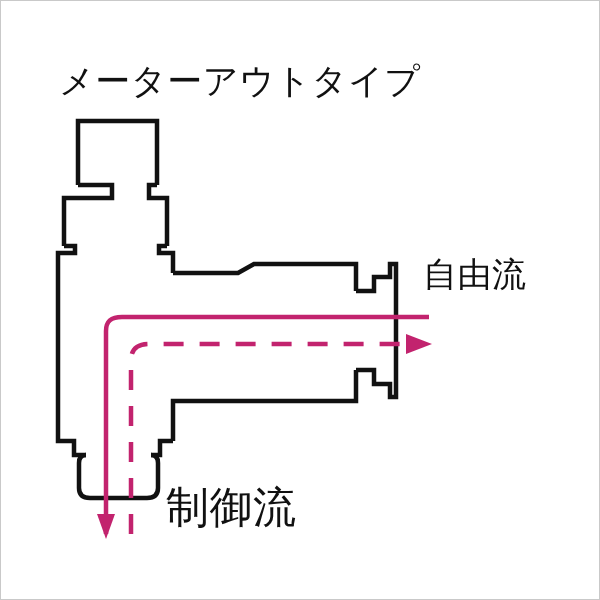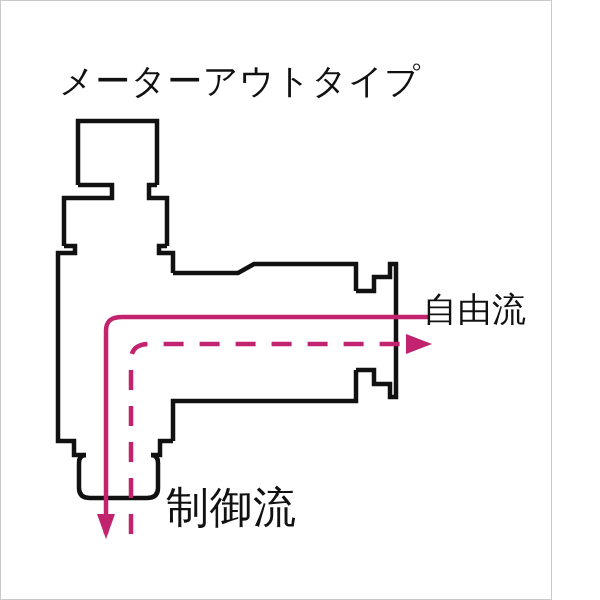--- a/index.html
+++ b/index.html
@@ -2,21 +2,21 @@
 <html><head>
 <meta charset="utf-8">
 <style>
   html, body {
     margin: 0;
     padding: 0;
     background: #ffffff;
   }
   #canvas {
     position: relative;
-    width: 552px;
+    width: 600px;
     height: 600px;
     background: #ffffff;
     border: 1px solid #c9c9c9;
     box-sizing: border-box;
     overflow: hidden;
     font-family: "Liberation Sans", "DejaVu Sans", sans-serif;
   }
   #diagram-svg {
     position: absolute;
     left: 0;
@@ -35,21 +35,20 @@
     left: 58px;
     top: 60px;
     font-size: 35px;
     line-height: 40px;
   }
   #free-flow-label {
     left: 422px;
     top: 254px;
     font-size: 34px;
     line-height: 38px;
-    margin-top: 35px;
   }
   #controlled-flow-label {
     left: 165px;
     top: 487px;
     font-size: 43px;
     line-height: 38px;
   }
 </style>
 </head>
 <body>

